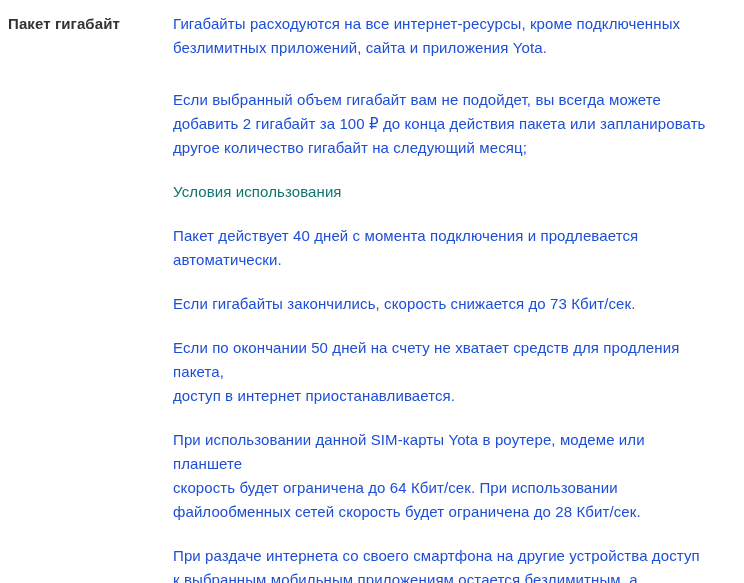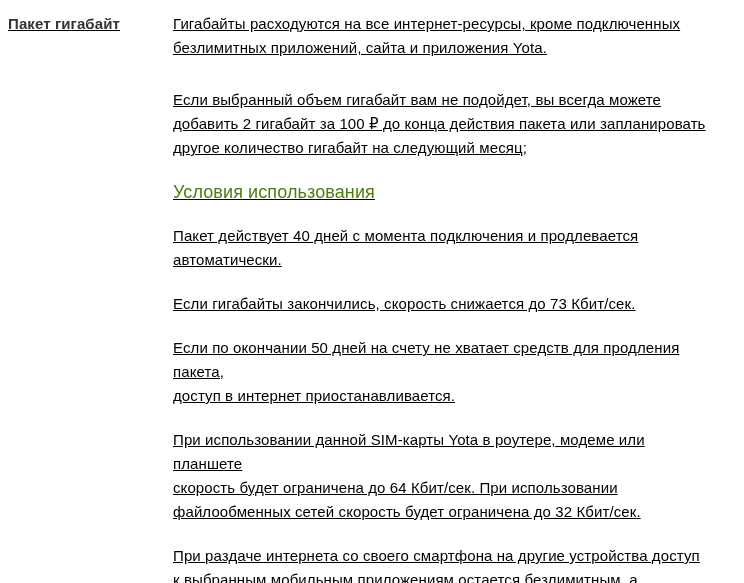--- a/index.html
+++ b/index.html
@@ -7,21 +7,20 @@
     padding: 0;
     background: #ffffff;
     font-family: "Liberation Sans", "DejaVu Sans", sans-serif;
   }
   .page {
     width: 744px;
     height: 583px;
     box-sizing: border-box;
     background: #ffffff;
     overflow: hidden;
-    text-decoration: underline;
   }
   .faq-row {
     display: flex;
     align-items: flex-start;
     padding-top: 12px;
   }
   .question-col {
     width: 173px;
     box-sizing: border-box;
     padding-left: 8px;
@@ -35,32 +34,32 @@
     letter-spacing: 0.1px;
   }
   .answer-col {
     width: 548px;
     box-sizing: border-box;
   }
   .answer-col p {
     margin: 0 8px 20px 0;
     font-size: 15px;
     line-height: 24px;
-    color: #000000;
+    color: #1d4ed8;
     white-space: pre-line;
     letter-spacing: 0.1px;
   }
   .answer-col p:first-child {
     margin-bottom: 28px;
   }
   .subheading {
     margin: 0 0 20px 0;
-    font-size: 18px;
+    font-size: 15px;
     line-height: 24px;
-    color: #4d7c0f;
+    color: #0f766e;
     letter-spacing: 0.1px;
   }
 </style>
 </head>
 <body>
 
 <div class="page">
   <div class="faq-row">
 
     <div class="question-col">
@@ -80,21 +79,21 @@
       <p>Пакет действует 40 дней с момента подключения и продлевается
 автоматически.</p>
 
       <p>Если гигабайты закончились, скорость снижается до 73 Кбит/сек.</p>
 
       <p>Если по окончании 50 дней на счету не хватает средств для продления пакета,
 доступ в интернет приостанавливается.</p>
 
       <p>При использовании данной SIM-карты Yota в роутере, модеме или планшете
 скорость будет ограничена до 64 Кбит/сек. При использовании
-файлообменных сетей скорость будет ограничена до 32 Кбит/сек.</p>
+файлообменных сетей скорость будет ограничена до 28 Кбит/сек.</p>
 
       <p>При раздаче интернета со своего смартфона на другие устройства доступ
 к выбранным мобильным приложениям остается безлимитным, а остальной
 трафик расходуется из гигабайт.</p>
     </div>
 
   </div>
 </div>
 
 </body></html>

